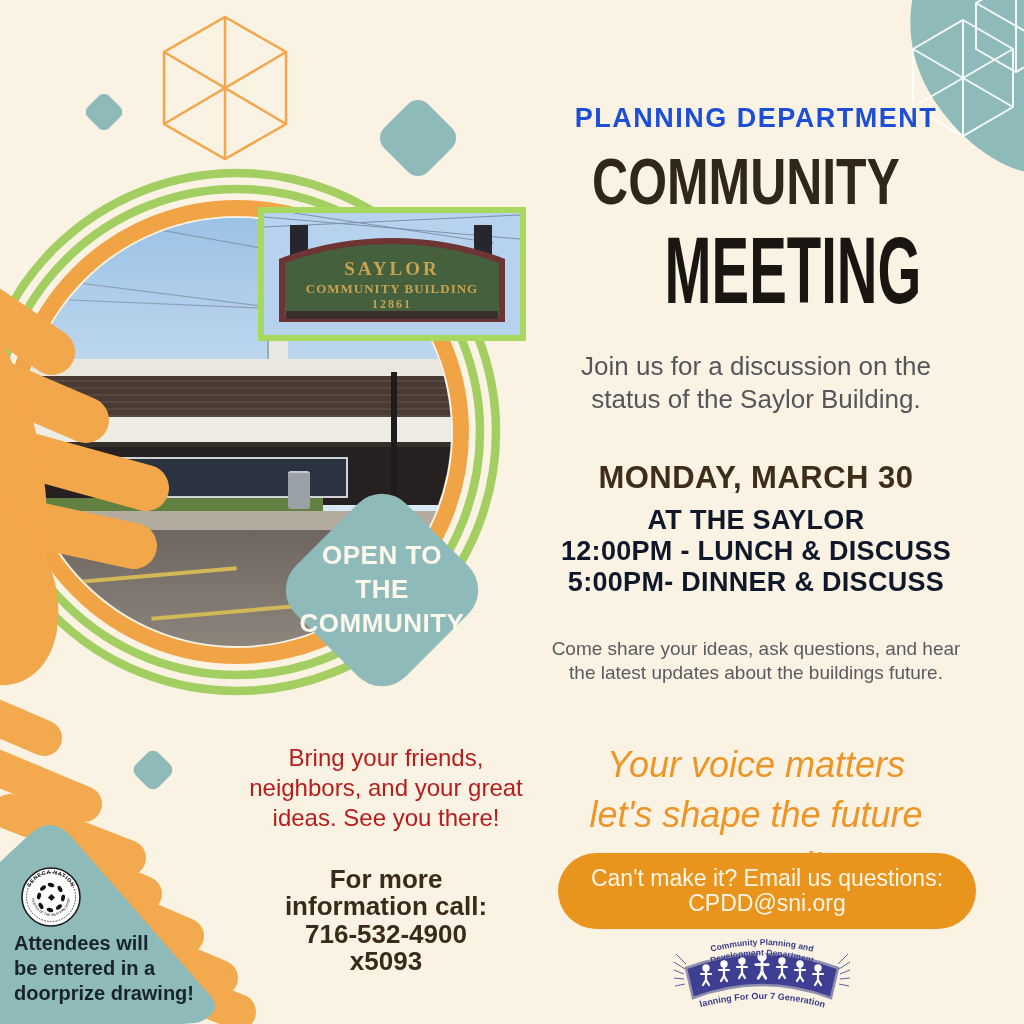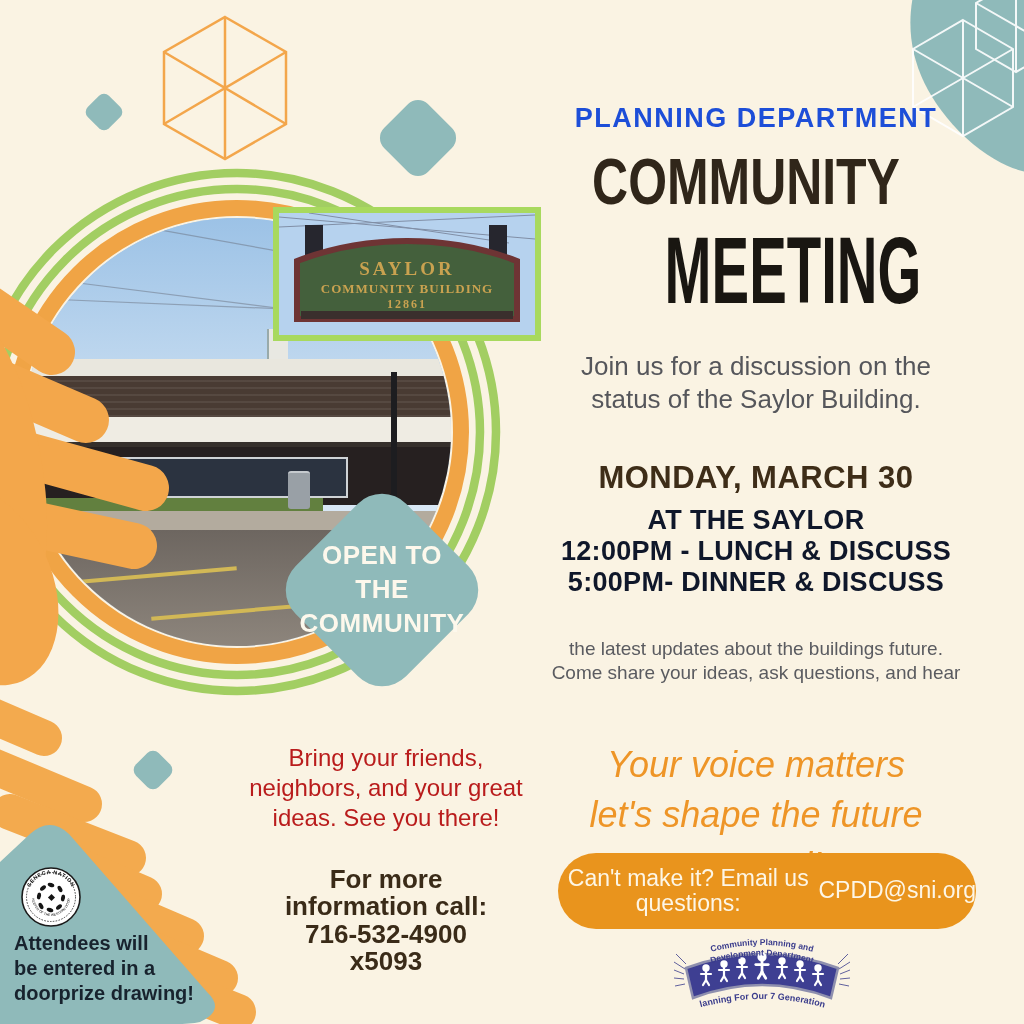--- a/index.html
+++ b/index.html
@@ -26,21 +26,21 @@
   .grass    { top:65.5%; left:0; width:70%; height:5%; background:#62803f; }
   .sidewalk { top:68.5%; left:0; width:100%; height:5.5%; background:#b3ab9e; }
   .asphalt  { top:73%; left:0; width:100%; height:27%; background:linear-gradient(#6d6660,#8d857c); }
   .pline    { height:4px; width:42%; background:#d2b856; transform:rotate(-5deg); }
   .vent { left:57%; top:26%; width:4.5%; height:8%; background:#e8e8e2; border-left:2px solid #9aa; }
   .pole { left:86%; top:36%; width:1.4%; height:33%; background:#1d1d20; }
   .bin  { left:62%; top:59%; width:5%; height:8.5%; background:#99a0a6; border-radius:3px; border-top:2px solid #c5cace; }
 
   
   .sign-inset { position:absolute; left:258px; top:207px; width:256px; height:122px;
-                border:6px solid #a8d95e; background:#b6d2ee; box-sizing:content-box;margin-left:15px; }
+                border:6px solid #a8d95e; background:#b6d2ee; box-sizing:content-box; }
 
   
   .diamond { position:absolute; background:#8fbaba; transform:rotate(45deg); }
   .d1 { left:89px;  top:97px;  width:30px;  height:30px;  border-radius:7px; }
   .d2 { left:387px; top:107px; width:62px;  height:62px;  border-radius:14px; }
   .d3 { left:137px; top:754px; width:32px;  height:32px;  border-radius:8px; }
   .open-diamond { left:304px; top:512px; width:156px; height:156px; border-radius:34px; }
   .open-inner { position:absolute; inset:0; transform:rotate(-45deg); display:flex; flex-direction:column;
                 align-items:center; justify-content:center; color:#fdf8ec; font-weight:900;
                 font-size:26px; line-height:1.3; letter-spacing:.5px; text-align:center; }
@@ -52,21 +52,21 @@
             transform:translateX(-10px) scaleX(.78); }
   .title2 { top:224px; font-size:94px; font-weight:900; color:#191611; line-height:1;
             transform:translateX(37px) scaleX(.60); }
   .intro { top:350px; font-size:26px; color:#55565b; line-height:1.25; }
   .sched-date { top:460px; font-size:31px; font-weight:900; color:#3e2d18; letter-spacing:.5px; }
   .sched { top:505px; font-size:27px; font-weight:900; color:#0f172a; line-height:1.15; letter-spacing:.3px; }
   .share { top:637px; font-size:19px; color:#5a5b60; line-height:1.25; }
   .voice { top:740px; font-size:36px; font-weight:400; font-style:italic; color:#ee9527; line-height:1.4; }
   .pill { position:absolute; left:558px; top:853px; width:418px; height:76px; border-radius:38px;
           background:#e9941d; color:#fdf6e6; font-size:23px; line-height:1.1; text-align:center;
-          display:flex; flex-direction:row; align-items:center; justify-content:center; }
+          display:flex; flex-direction:column; align-items:center; justify-content:center; }
 
   
   .bring { position:absolute; left:236px; top:743px; width:300px; text-align:center;
            font-size:24px; color:#b91c1c; line-height:1.25; }
   .info  { position:absolute; left:236px; top:866px; width:300px; text-align:center;
            font-size:26px; font-weight:900; color:#3a2b18; line-height:1.05; }
   .doorprize { position:absolute; left:14px; top:931px; width:210px; text-align:left;
                font-size:20px; font-weight:900; color:#18232e; line-height:1.25; }
 </style>
 </head>
@@ -188,22 +188,22 @@
   </div>
 
   <div class="rcol abs sched-date">MONDAY, MARCH 30</div>
   <div class="rcol abs sched">
     <div>AT THE SAYLOR</div>
     <div>12:00PM - LUNCH &amp; DISCUSS</div>
     <div>5:00PM- DINNER &amp; DISCUSS</div>
   </div>
 
   <div class="rcol abs share">
+    <div>Come share your ideas, ask questions, and hear</div>
     <div>the latest updates about the buildings future.</div>
-    <div>Come share your ideas, ask questions, and hear</div>
   </div>
 
   <div class="rcol abs voice">
     <div>Your voice matters</div>
     <div>let's shape the future</div>
     <div>entered!</div>
   </div>
 
   <div class="pill">
     <div>Can't make it? Email us questions:</div>

